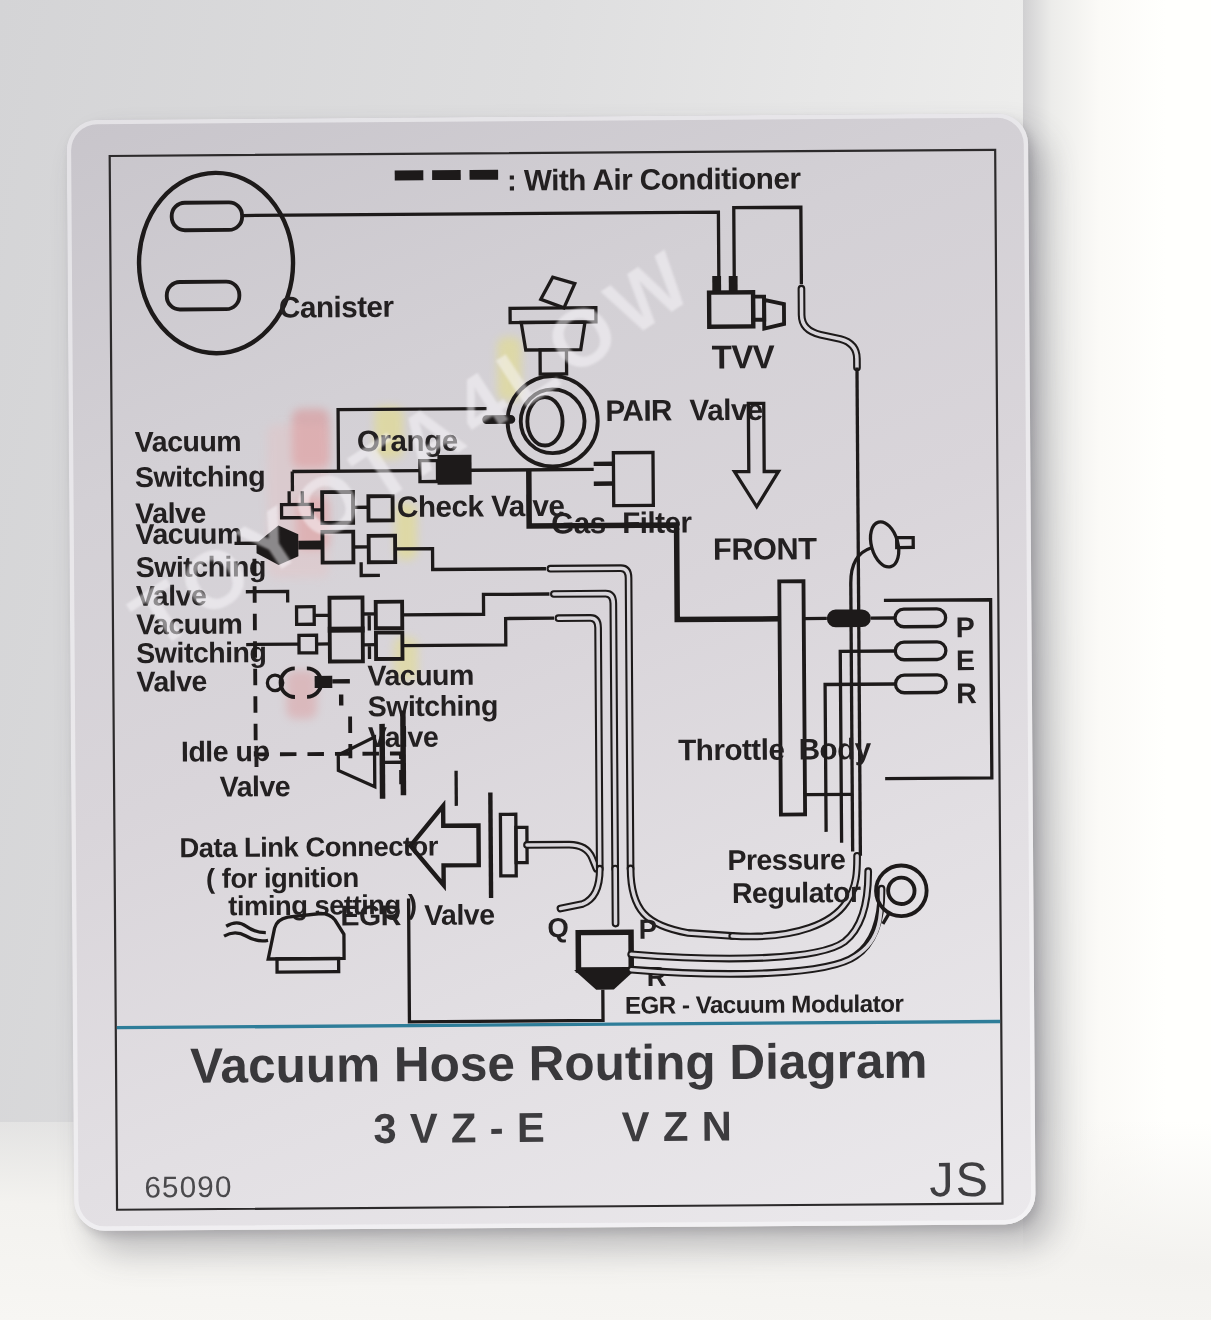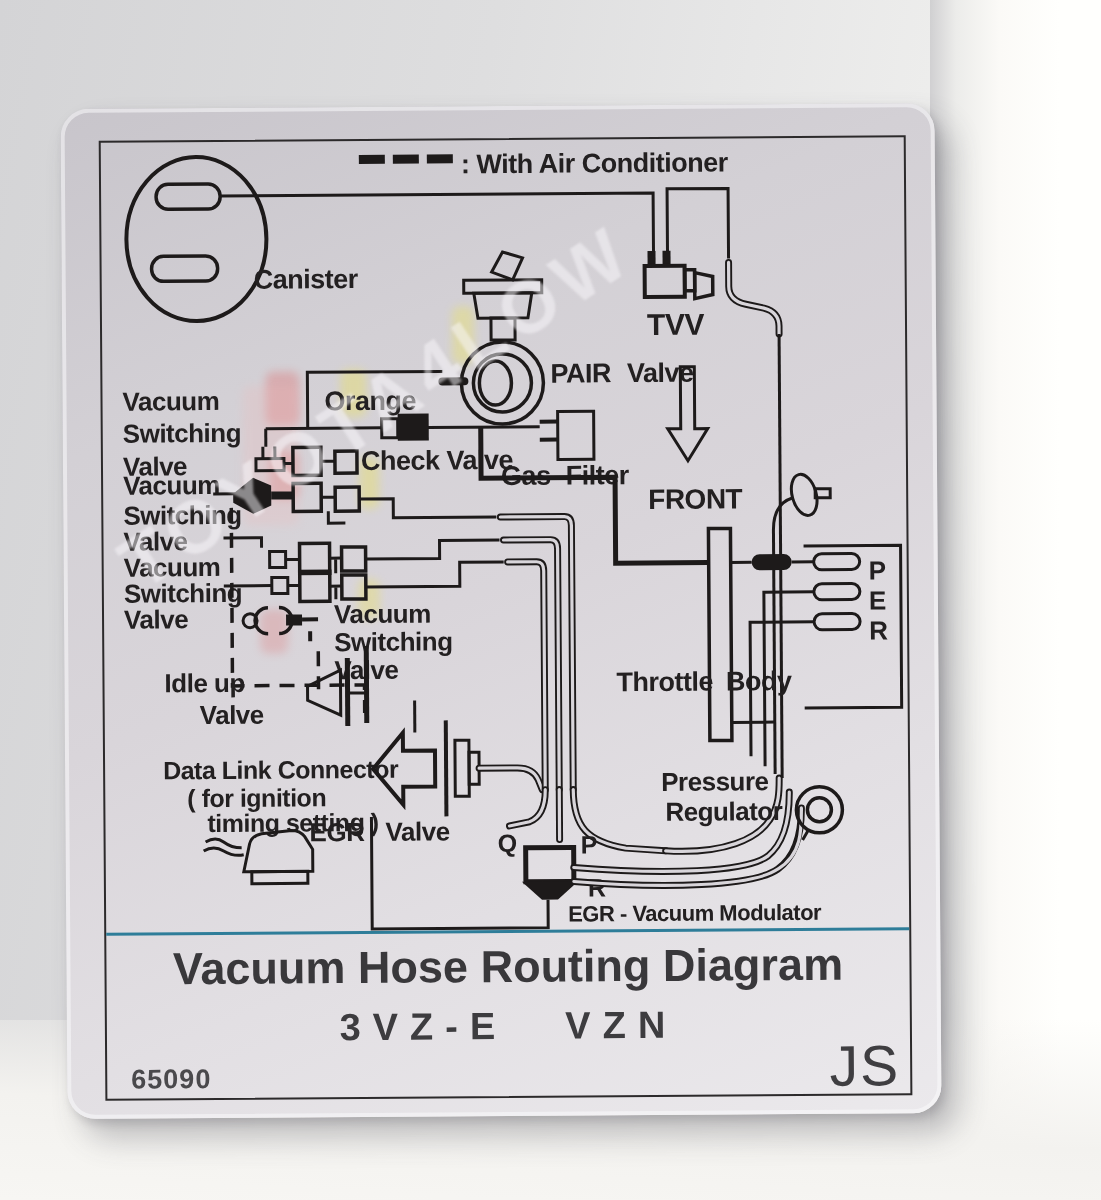--- a/index.html
+++ b/index.html
@@ -41,22 +41,22 @@
     font-size:74px;font-weight:bold;letter-spacing:8px;
     color:rgba(249,247,251,.5);filter:blur(1px);pointer-events:none;white-space:nowrap;
   }
   .title-block{
     position:absolute;left:38px;top:822px;width:803px;height:166px;
     border-top:3.5px solid #2e7d99;color:#39383b;
   }
   .tb-title{margin-top:8px;text-align:center;font-size:45px;font-weight:bold;letter-spacing:0px;}
   .tb-engine{margin-top:12px;text-align:center;font-size:38px;font-weight:bold;letter-spacing:12px;color:#3d3c3f;}
   .tb-engine .gap{display:inline-block;width:58px;}
-  .tb-part{position:absolute;left:24px;bottom:6px;font-size:27px;font-weight:bold;color:#4a494c;letter-spacing:1px;}
-  .tb-mark{position:absolute;right:10px;bottom:-2px;font-size:57px;font-weight:normal;color:#3f3e41;letter-spacing:2px;}
+  .tb-part{position:absolute;left:24px;bottom:6px;font-size:27px;font-weight:normal;color:#4a494c;letter-spacing:1px;}
+  .tb-mark{position:absolute;right:10px;bottom:-2px;font-size:44px;font-weight:normal;color:#3f3e41;letter-spacing:2px;}
 </style>
 </head>
 <body>
 
 <div class="wall-right"></div>
 <div class="wall-bottom"></div>
 
 <div class="sticker">
 
   <div class="blob" style="left:203px;top:264px;width:34px;height:54px;background:#e05a5a;opacity:.30;"></div>

